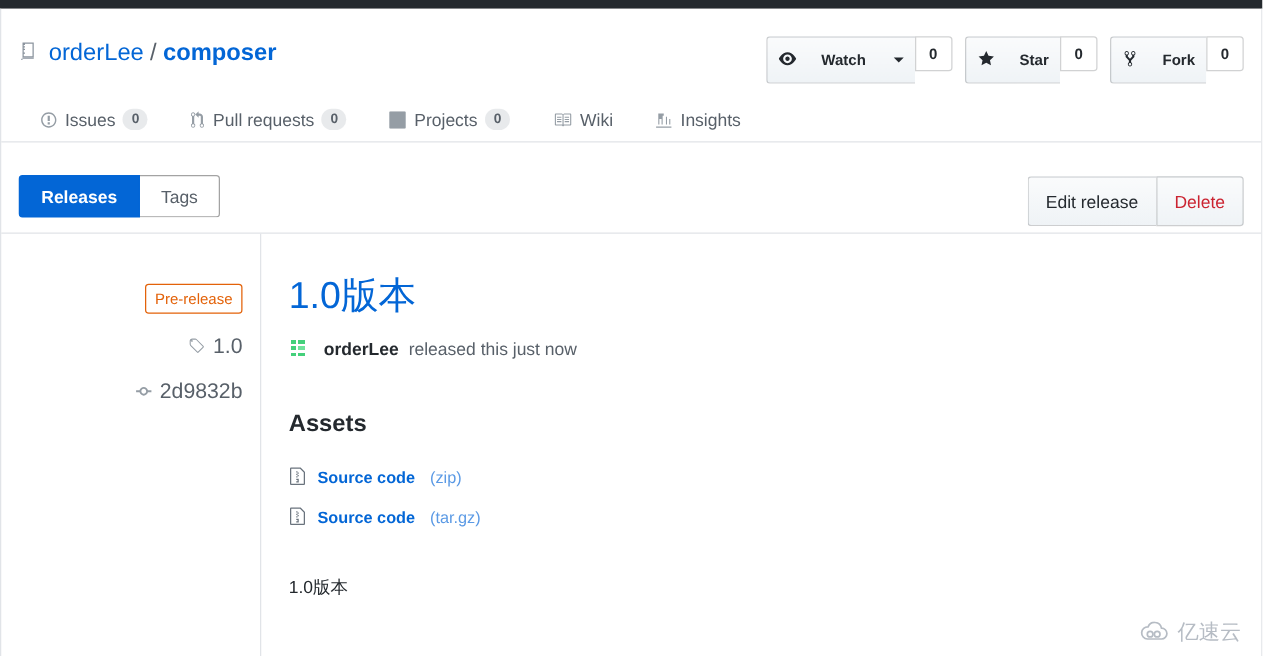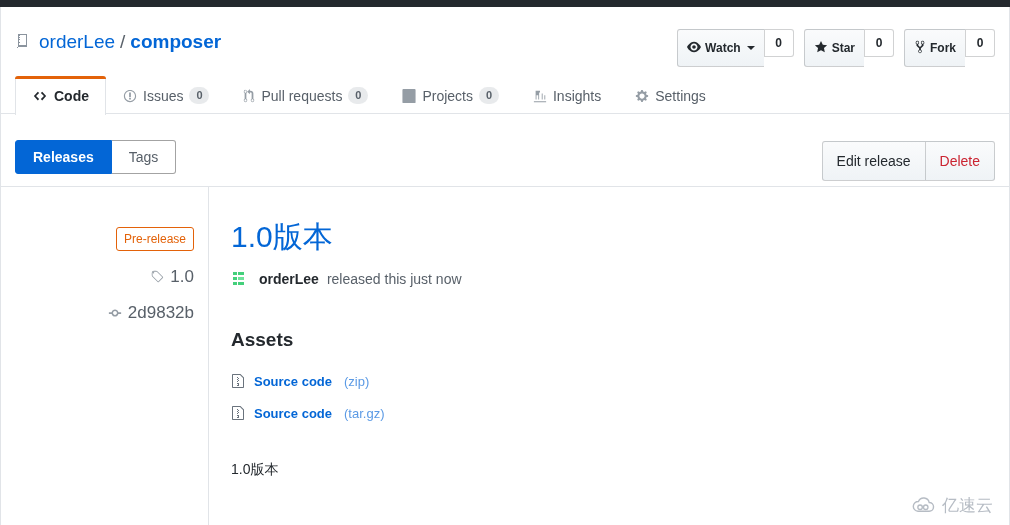--- a/index.html
+++ b/index.html
@@ -75,21 +75,21 @@
     right: 14px; top: 22px;
     display: flex;
     align-items: stretch;
   }
   .btn-group {
     display: flex;
     margin-left: 10px;
   }
   .btn-social {
     display: flex; align-items: center;
-    gap: 4px;
+    gap: 20px;
     height: 28px;
     padding: 18px 9px;
     font-size: 12px;
     font-weight: 600;
     color: #24292e;
     background: linear-gradient(#fafbfc, #eff3f6);
     border: 1px solid rgba(27,31,35,.2);
     border-radius: 3px 0 0 3px;
     border-right: none;
     white-space: nowrap;
@@ -386,28 +386,20 @@
           <span>Fork</span>
         </button>
         <span class="btn-count">0</span>
       </div>
     </div>
   </div>
 
   <div class="nav-wrap">
     <div class="nav">
 
-      <a class="nav-item selected" href="#">
-        <span class="ico">
-          <svg width="16" height="14" viewBox="0 0 14 16" fill="currentColor" aria-hidden="true">
-            <path d="M9.5 3L8 4.5 11.5 8 8 11.5 9.5 13 14 8 9.5 3zm-5 0L0 8l4.5 5L6 11.5 2.5 8 6 4.5 4.5 3z"></path>
-          </svg>
-        </span>
-        <span>Code</span>
-      </a>
 
       <a class="nav-item" href="#">
         <span class="ico">
           <svg width="14" height="14" viewBox="0 0 14 16" fill="currentColor" aria-hidden="true">
             <path d="M7 2.3c3.14 0 5.7 2.56 5.7 5.7s-2.56 5.7-5.7 5.7A5.71 5.71 0 0 1 1.3 8c0-3.14 2.56-5.7 5.7-5.7zM7 1C3.14 1 0 4.14 0 8s3.14 7 7 7 7-3.14 7-7-3.14-7-7-7zm1 3H6v5h2V4zm0 6H6v2h2v-2z"></path>
           </svg>
         </span>
         <span>Issues</span>
         <span class="counter">0</span>
       </a>
@@ -425,38 +417,38 @@
       <a class="nav-item" href="#">
         <span class="ico">
           <svg width="14" height="14" viewBox="0 0 15 16" fill="currentColor" aria-hidden="true">
             <path d="M10 12h3V2h-3v10zm-4-2h3V2H6v8zm-4 4h3V2H2v12zm-1 1h13V1H1v14zM14 0H1a1 1 0 0 0-1 1v14a1 1 0 0 0 1 1h13a1 1 0 0 0 1-1V1a1 1 0 0 0-1-1z"></path>
           </svg>
         </span>
         <span>Projects</span>
         <span class="counter">0</span>
       </a>
 
+      <a class="nav-item" href="#">
+        <span class="ico">
+          <svg width="16" height="14" viewBox="0 0 16 16" fill="currentColor" aria-hidden="true">
+            <path d="M3 5h4v1H3V5zm0 3h4V7H3v1zm0 2h4V9H3v1zm11-5h-4v1h4V5zm0 2h-4v1h4V7zm0 2h-4v1h4V9zm2-6v9c0 .55-.45 1-1 1H9.5l-1 1-1-1H2c-.55 0-1-.45-1-1V3c0-.55.45-1 1-1h5.5l1 1 1-1H15c.55 0 1 .45 1 1zm-8 .5L7.5 3H2v9h6V3.5zm7-.5H9.5l-.5.5V12h6V3z"></path>
+          </svg>
+        </span>
+        <span>Wiki</span>
+      </a>
 
       <a class="nav-item" href="#">
         <span class="ico">
           <svg width="14" height="14" viewBox="0 0 14 16" fill="currentColor" aria-hidden="true">
             <path d="M7 2H2v10h1V7h2v5h1V4h1V2zm3 3H9v7h1V5zm3 2h-1v5h1V7zM14 14H0v1h14v-1z"></path>
           </svg>
         </span>
         <span>Insights</span>
       </a>
 
-      <a class="nav-item" href="#">
-        <span class="ico">
-          <svg width="14" height="14" viewBox="0 0 14 16" fill="currentColor" aria-hidden="true">
-            <path d="M14 8.77v-1.6l-1.94-.64-.45-1.09.88-1.84-1.13-1.13-1.81.91-1.09-.45-.69-1.92h-1.6l-.63 1.94-1.11.45-1.84-.88-1.13 1.13.91 1.81-.45 1.09L0 7.23v1.59l1.94.64.45 1.09-.88 1.84 1.13 1.13 1.81-.91 1.09.45.69 1.92h1.59l.63-1.94 1.11-.45 1.84.88 1.13-1.13-.92-1.81.47-1.09L14 8.75v.02zM7 11c-1.66 0-3-1.34-3-3s1.34-3 3-3 3 1.34 3 3-1.34 3-3 3z"></path>
-          </svg>
-        </span>
-        <span>Settings</span>
-      </a>
 
     </div>
   </div>
 
   <div class="subnav">
     <div class="seg">
       <button class="seg-btn active">Releases</button>
       <button class="seg-btn tags">Tags</button>
     </div>
     <div class="actions">

